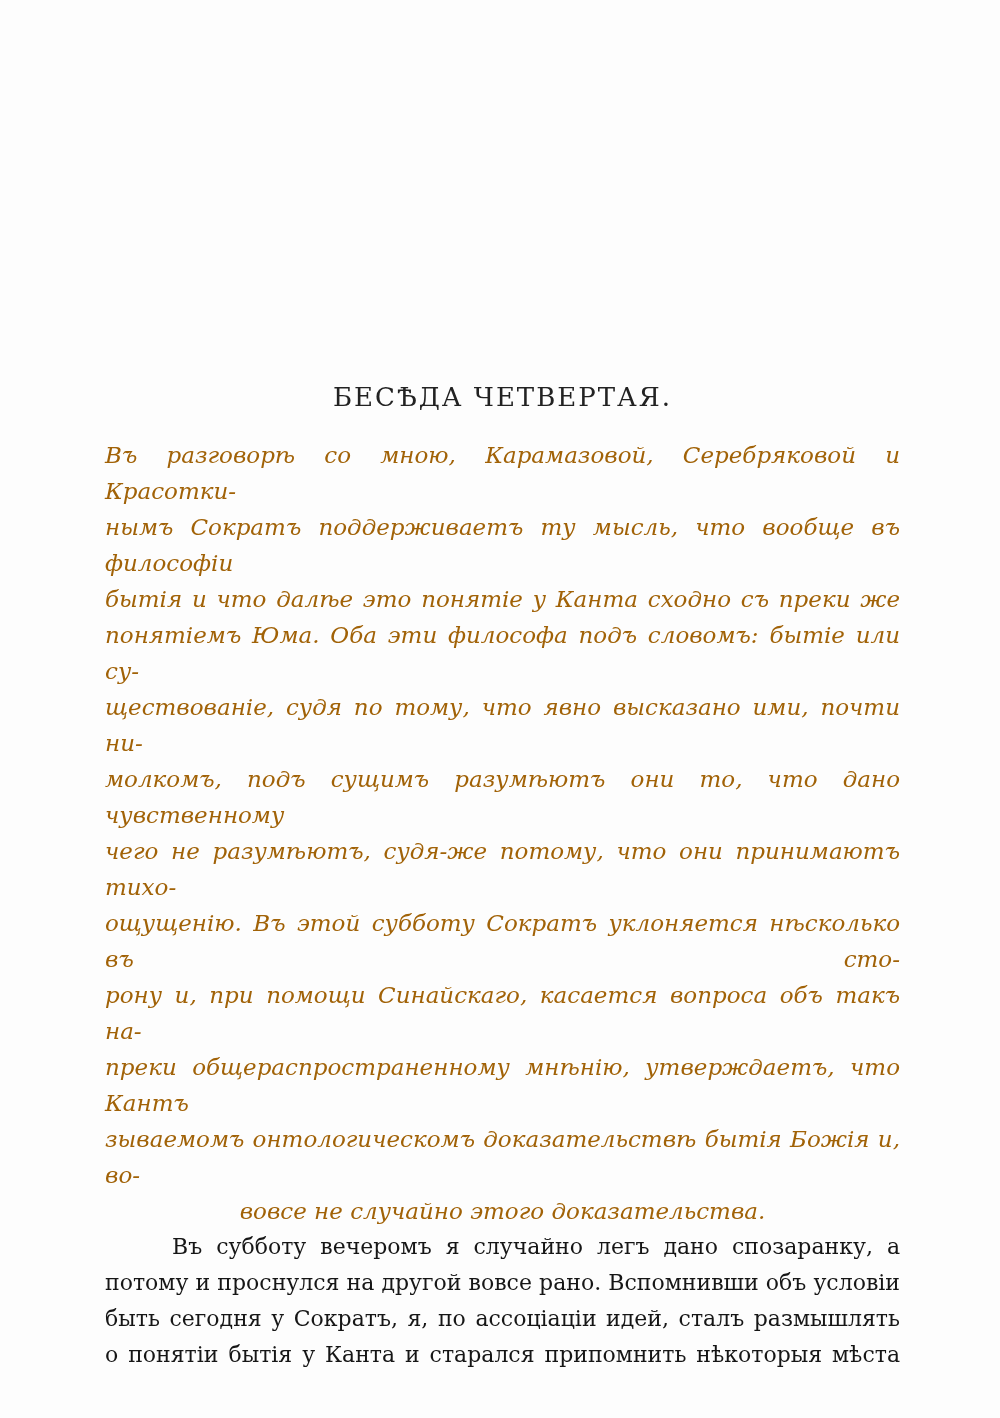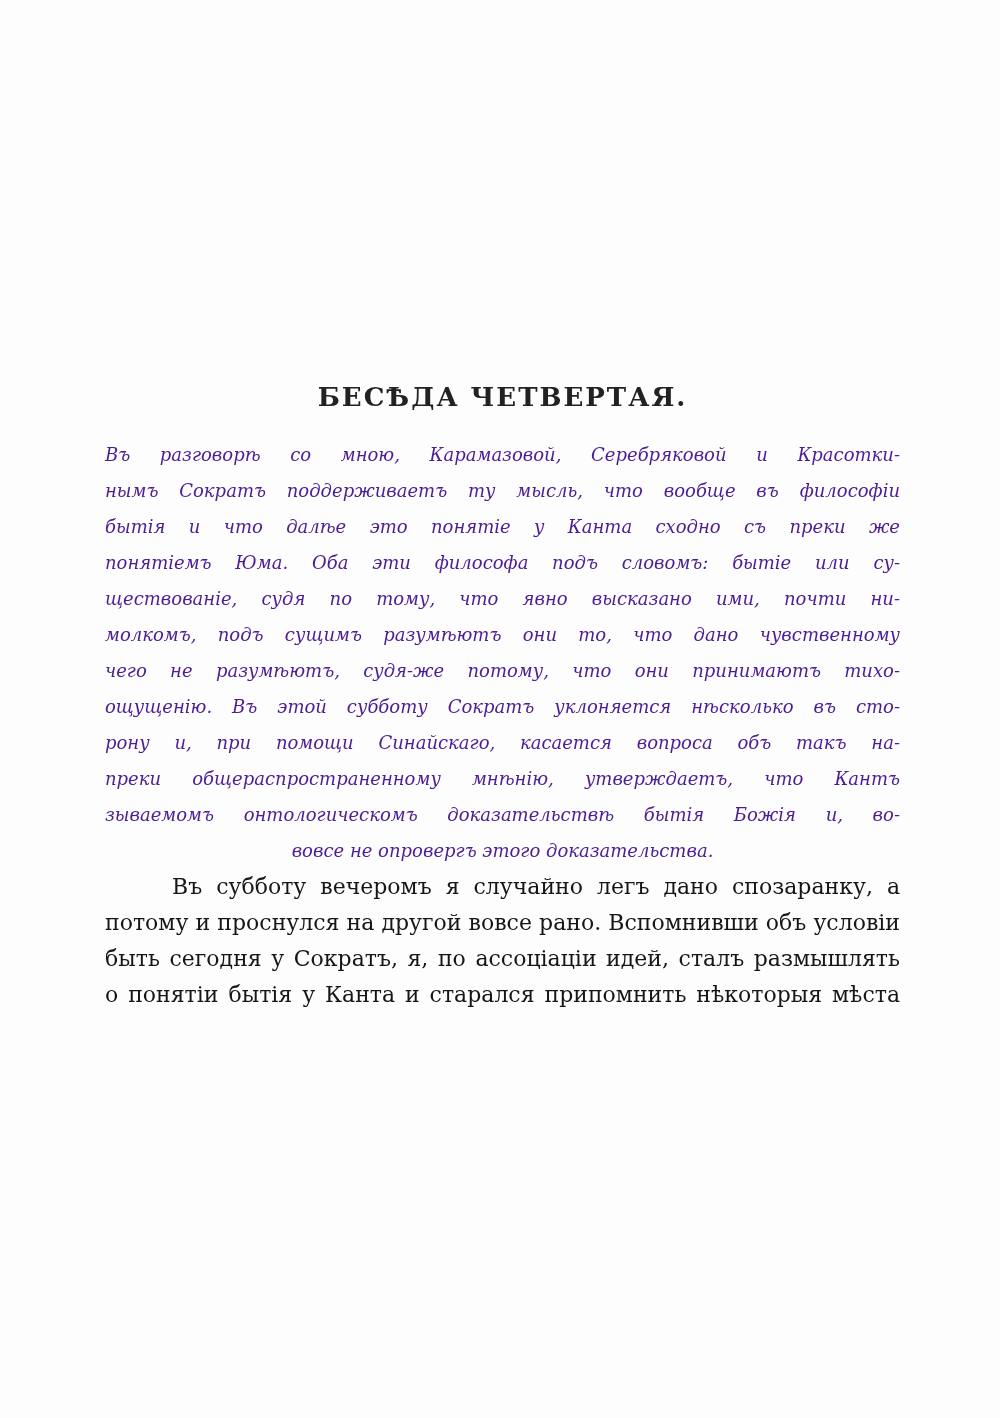--- a/index.html
+++ b/index.html
@@ -18,32 +18,32 @@
   }
   .content {
     position: absolute;
     left: 105px;
     top: 383px;
     width: 795px;
   }
   .title {
     margin: 0;
     font-size: 26px;
-    font-weight: bold;
+    font-weight: normal;
     letter-spacing: 2px;
     line-height: 28px;
     text-align: center;
     color: #222222;
   }
   .intro {
     margin-top: 26px;
     font-style: italic;
-    font-size: 18px;
+    font-size: 23px;
     line-height: 36px;
-    color: #4c1d95;
+    color: #a16207;
   }
   .body-para {
     margin-top: 0px;
     font-size: 22px;
     line-height: 36px;
     color: #161616;
   }
   
   .line {
     text-align: justify;
@@ -69,21 +69,21 @@
         <div class="line"><span>нымъ Сократъ поддерживаетъ ту мысль, что вообще въ философіи</span></div>
         <div class="line"><span>бытія и что далѣе это понятіе у Канта сходно съ преки же</span></div>
         <div class="line"><span>понятіемъ Юма. Оба эти философа подъ словомъ: бытіе или су-</span></div>
         <div class="line"><span>ществованіе, судя по тому, что явно высказано ими, почти ни-</span></div>
         <div class="line"><span>молкомъ, подъ сущимъ разумѣютъ они то, что дано чувственному</span></div>
         <div class="line"><span>чего не разумѣютъ, судя-же потому, что они принимаютъ тихо-</span></div>
         <div class="line"><span>ощущенію. Въ этой субботу Сократъ уклоняется нѣсколько въ сто-</span></div>
         <div class="line"><span>рону и, при помощи Синайскаго, касается вопроса объ такъ на-</span></div>
         <div class="line"><span>преки общераспространенному мнѣнію, утверждаетъ, что Кантъ</span></div>
         <div class="line"><span>зываемомъ онтологическомъ доказательствѣ бытія Божія и, во-</span></div>
-        <div class="line center"><span>вовсе не опровергъ этого доказательства.</span></div>
+        <div class="line center"><span>вовсе не случайно этого доказательства.</span></div>
       </div>
 
     <div class="body-para">
         <div class="line indent"><span>Въ субботу вечеромъ я случайно легъ дано спозаранку, а</span></div>
         <div class="line"><span>потому и проснулся на другой вовсе рано. Вспомнивши объ условіи</span></div>
         <div class="line"><span>быть сегодня у Сократъ, я, по ассоціаціи идей, сталъ размышлять</span></div>
         <div class="line"><span>о понятіи бытія у Канта и старался припомнить нѣкоторыя мѣста</span></div>
       </div>
 
   </div>

